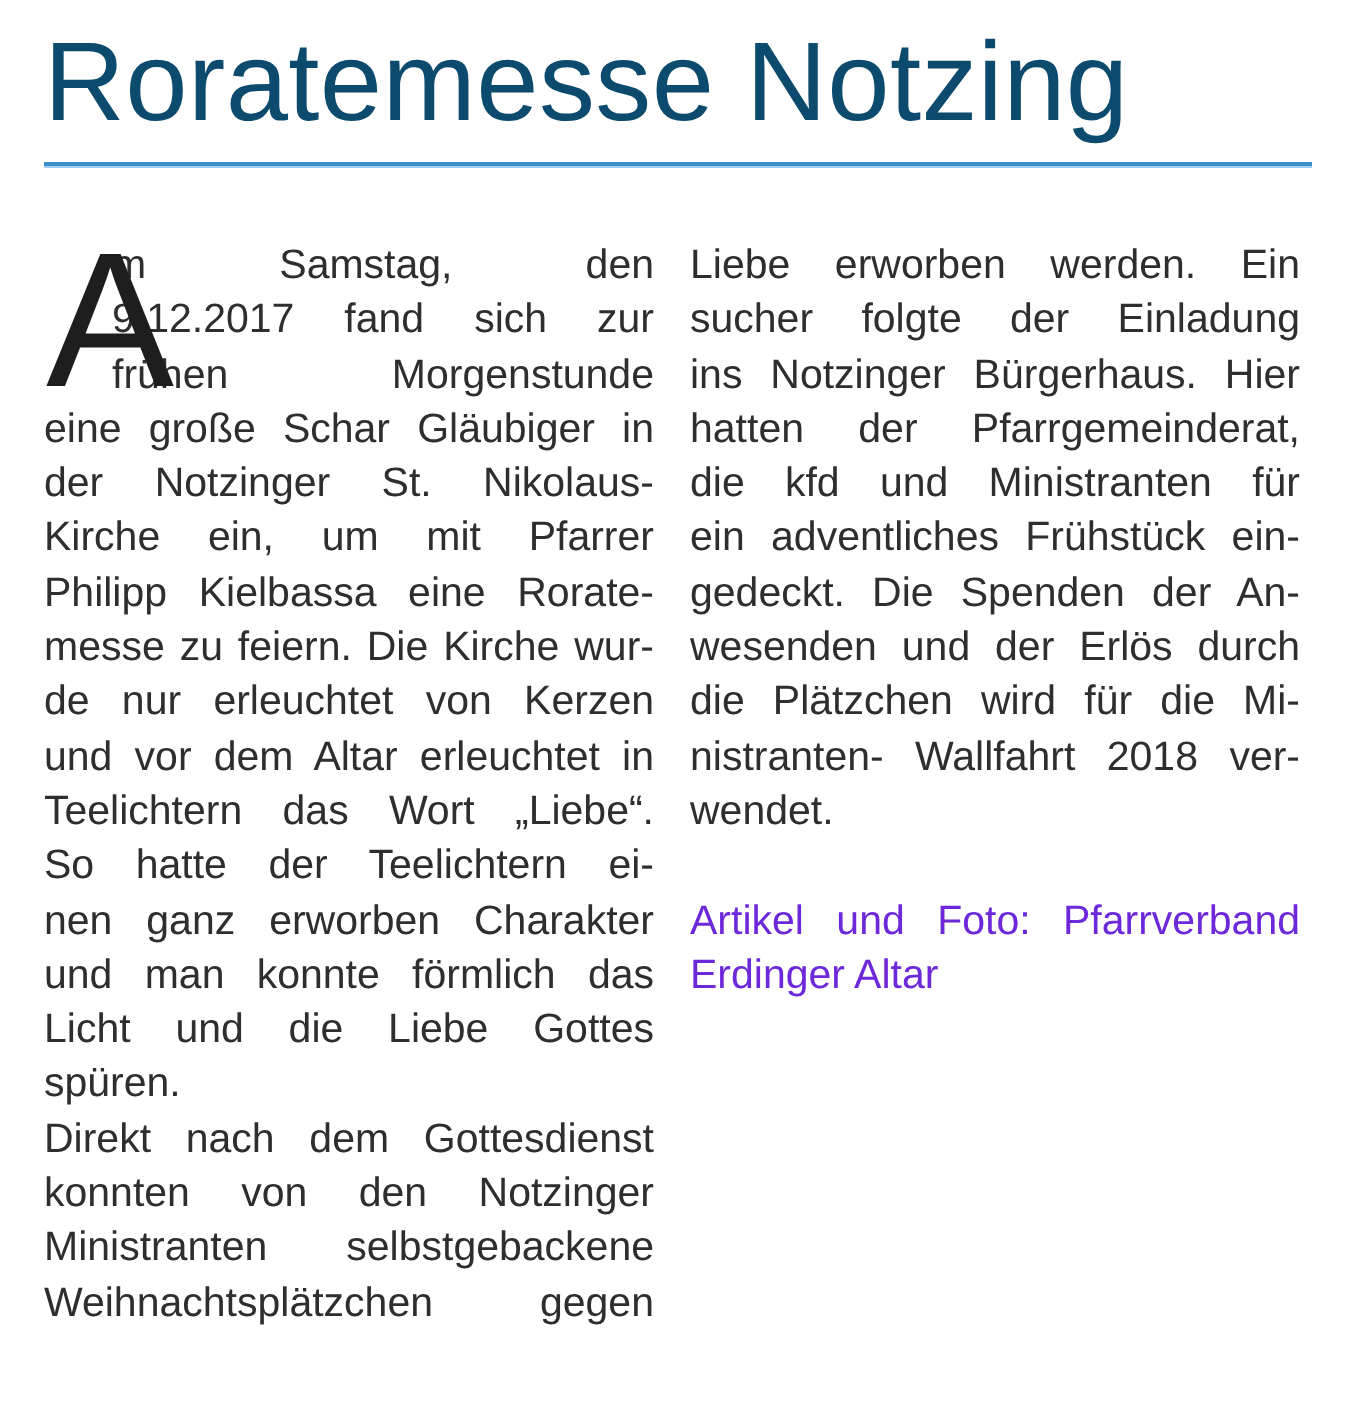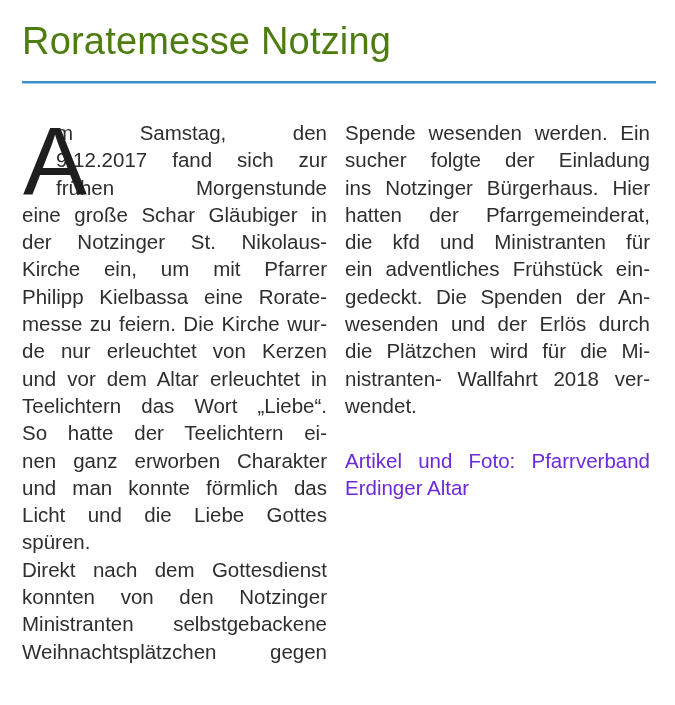--- a/index.html
+++ b/index.html
@@ -12,24 +12,24 @@
       height: 705px;
       position: relative;
       overflow: hidden;
       font-family: "Liberation Sans", "DejaVu Sans", sans-serif;
       color: #2b2b2b;
     }
     .title {
       position: absolute;
       left: 22px;
       top: 10px;
-      font-size: 38px;
+      font-size: 56px;
       font-weight: normal;
       letter-spacing: 0.2px;
-      color: #4d7c0f;
+      color: #0c4a6e;
       margin: 0;
       line-height: 62px;
       white-space: nowrap;
     }
     .rule {
       position: absolute;
       left: 22px;
       top: 81px;
       width: 634px;
       height: 2px;
@@ -106,21 +106,21 @@
   <span class="line">und man konnte förmlich das</span>
   <span class="line">Licht und die Liebe Gottes</span>
   <span class="line last">spüren.</span>
   <span class="line">Direkt nach dem Gottesdienst</span>
   <span class="line">konnten von den Notzinger</span>
   <span class="line">Ministranten selbstgebackene</span>
   <span class="line">Weihnachtsplätzchen gegen</span>
 </div>
 
 <div class="col col-right">
-  <span class="line">Spende wesenden werden. Ein</span>
+  <span class="line">Liebe erworben werden. Ein</span>
   <span class="line">sucher folgte der Einladung</span>
   <span class="line">ins Notzinger Bürgerhaus. Hier</span>
   <span class="line">hatten der Pfarrgemeinderat,</span>
   <span class="line">die kfd und Ministranten für</span>
   <span class="line">ein adventliches Frühstück ein-</span>
   <span class="line">gedeckt. Die Spenden der An-</span>
   <span class="line">wesenden und der Erlös durch</span>
   <span class="line">die Plätzchen wird für die Mi-</span>
   <span class="line">nistranten- Wallfahrt 2018 ver-</span>
   <span class="line last">wendet.</span>

